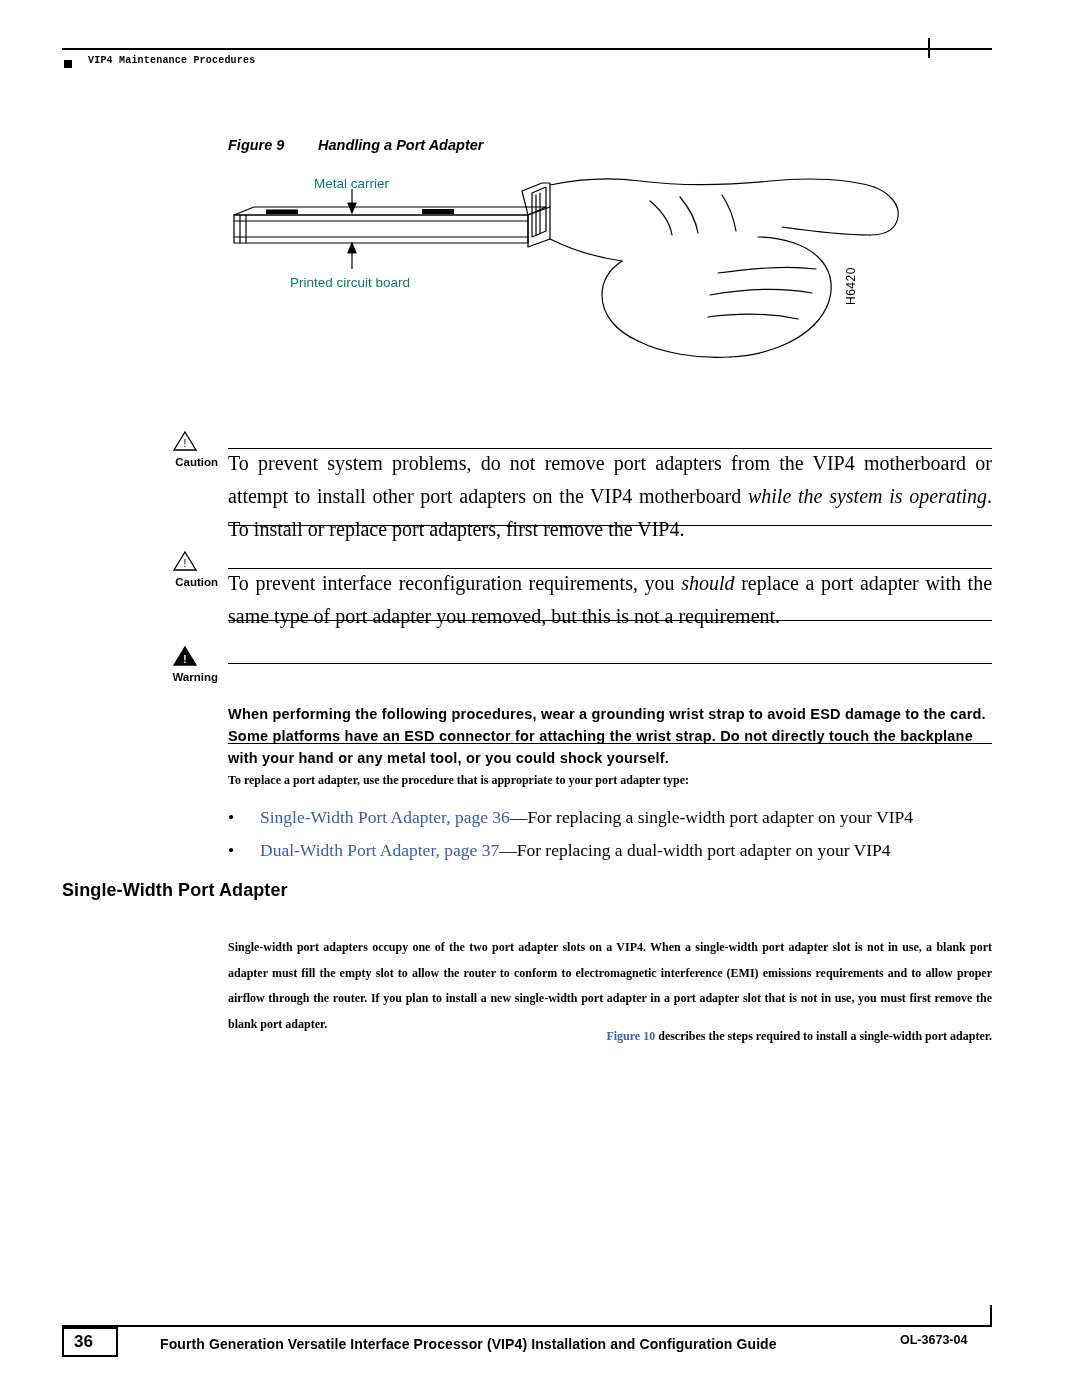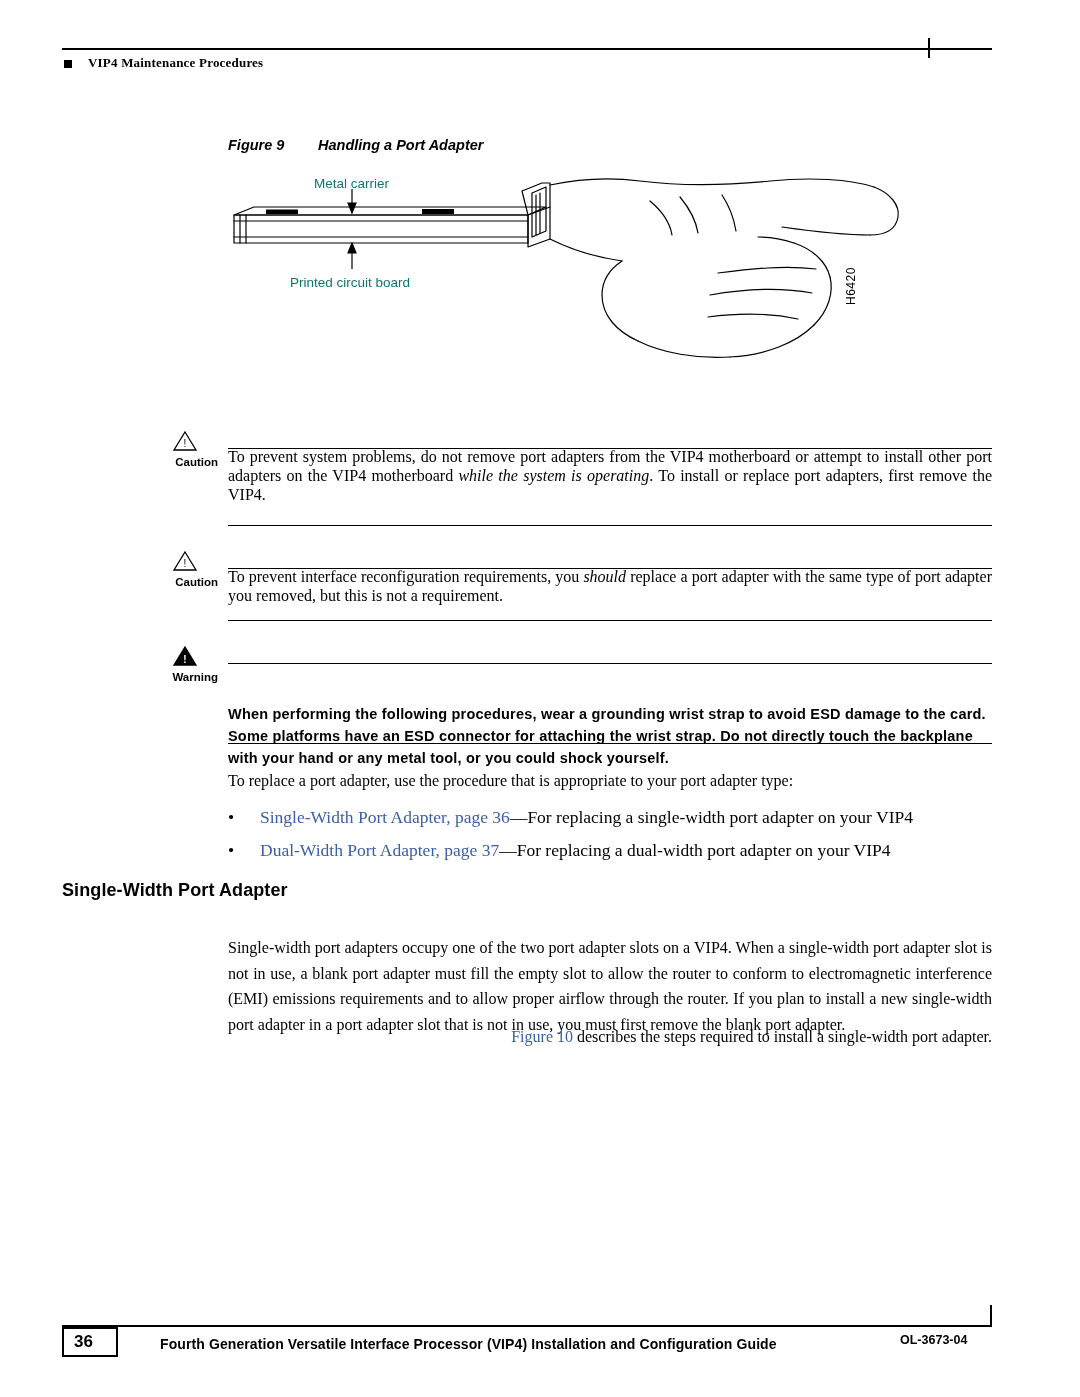--- a/index.html
+++ b/index.html
@@ -45,23 +45,23 @@
     top: 20px;
     left: 2px;
     width: 8px;
     height: 8px;
     background: #000;
   }
   .header-text {
     position: absolute;
     top: 15px;
     left: 26px;
-    font-family: Liberation Serif, serif;
-    font-weight: bold;
-    font-size: 13px;
+    font-family: Liberation Mono, monospace;
+    font-weight: bold;
+    font-size: 10px;
     letter-spacing: 0.2px;
     color: #000;
   }
 
   
   .fig-caption {
     position: absolute;
     top: 137px;
     left: 228px;
     font-family: "Liberation Sans", sans-serif;
@@ -120,22 +120,22 @@
     width: 78px;
     text-align: right;
     font-family: "Liberation Sans", sans-serif;
     font-weight: bold;
     font-size: 11.5px;
   }
   .admon-body {
     position: absolute;
     left: 88px;
     width: 764px;
-    font-size: 16px;
-    line-height: 19px;
+    font-size: 20px;
+    line-height: 33px;
     text-align: justify;
   }
   .admon-body.warning {
     font-family: "Liberation Sans", sans-serif;
     font-weight: bold;
     font-size: 14.5px;
     line-height: 22px;
     letter-spacing: 0.2px;
     text-align: left;
     margin-top: 36px;
@@ -143,23 +143,24 @@
   .icon-caution, .icon-warning {
     position: absolute;
     left: 32px;
   }
 
   
   .para {
     position: absolute;
     left: 228px;
     width: 764px;
-    font-size: 16px;
+    font-size: 12px;
     line-height: 25.5px;
     text-align: justify;
+    font-weight: bold;
   }
   .bullet-row {
     position: absolute;
     left: 228px;
     width: 764px;
     font-size: 17.5px;
     line-height: 25.5px;
   }
   .bullet-dot {
     position: absolute;

